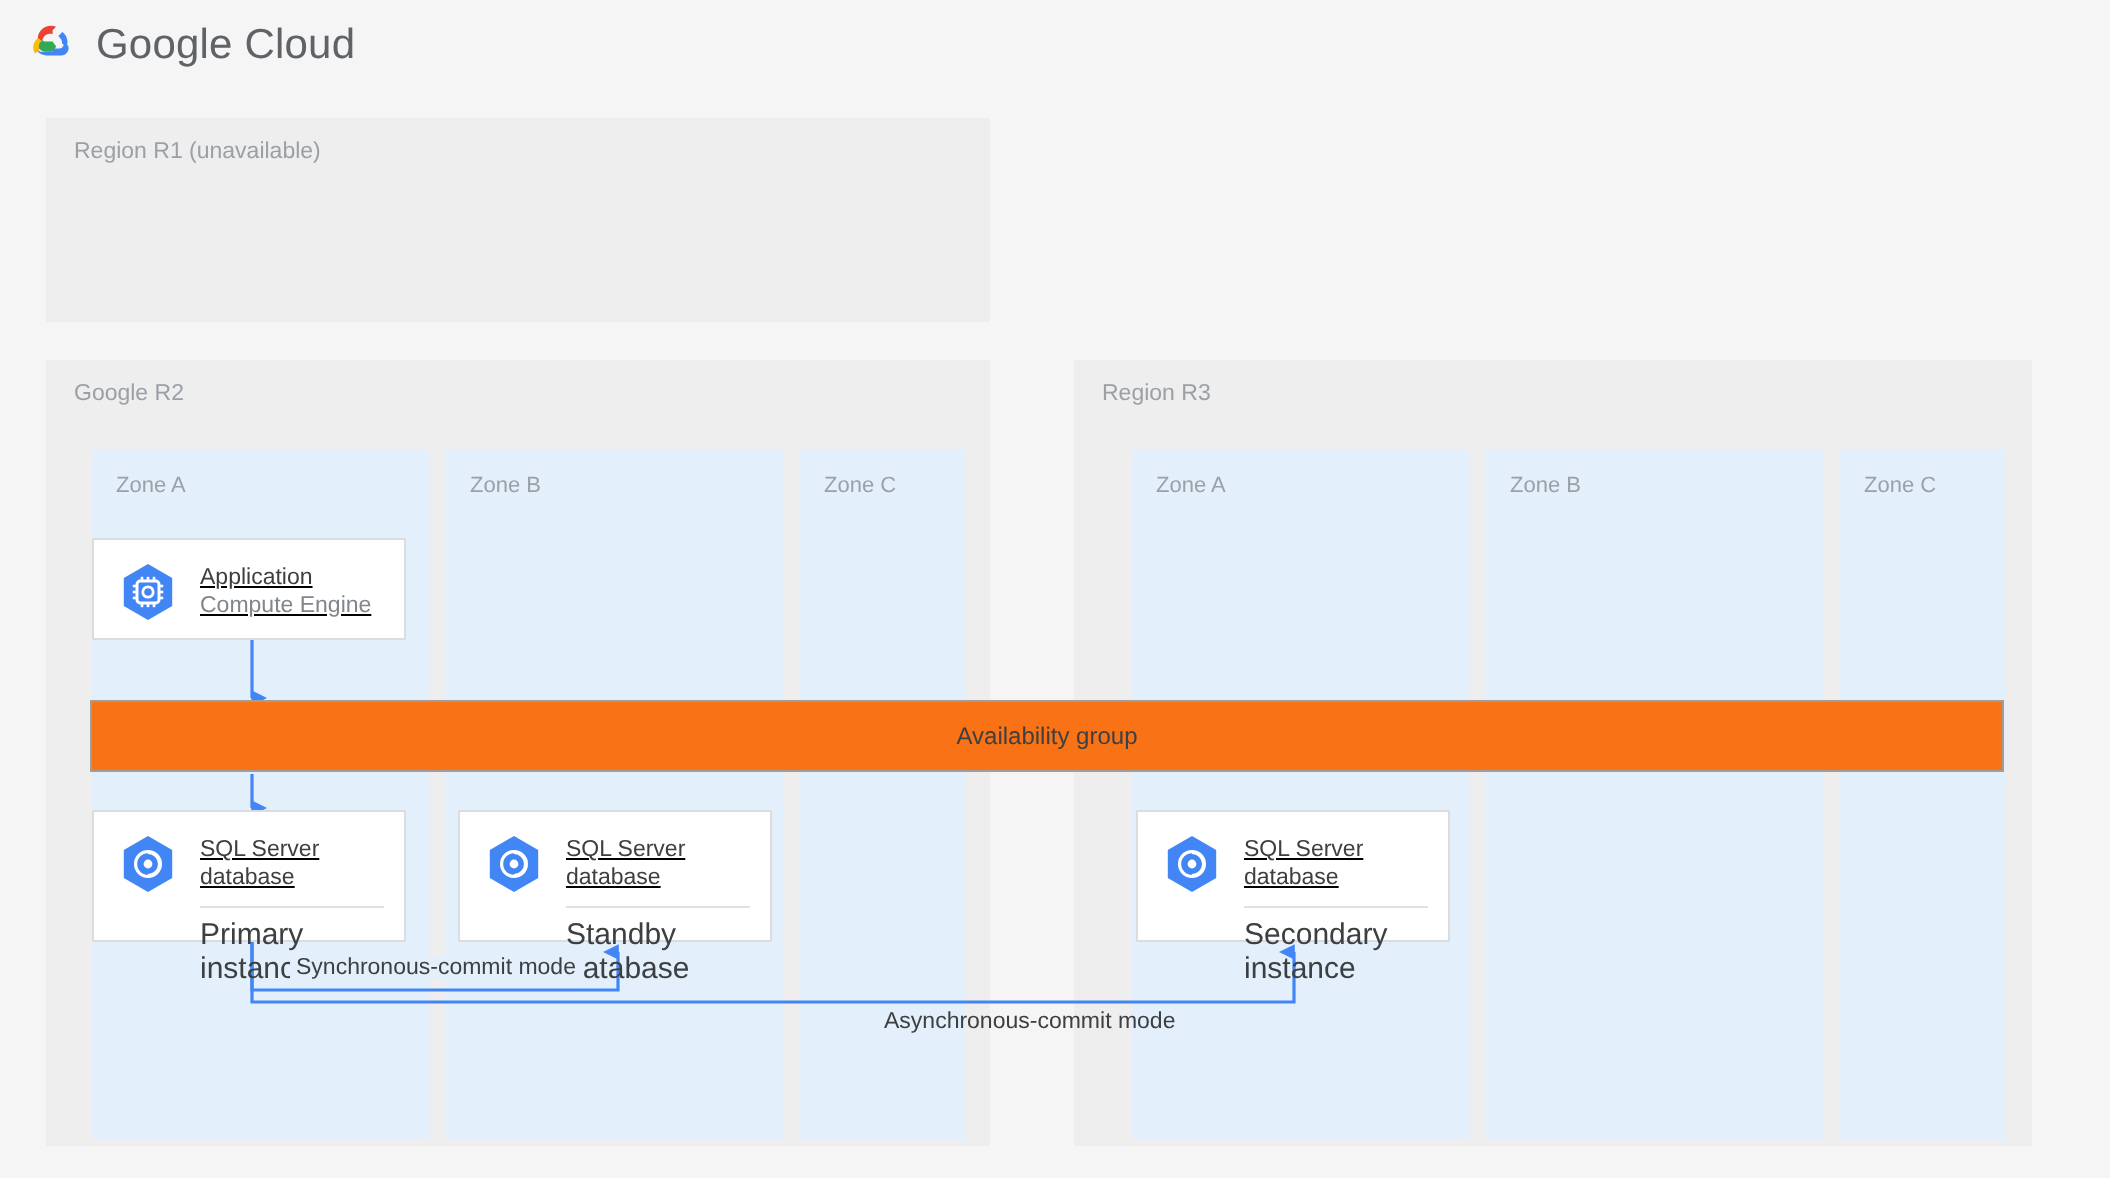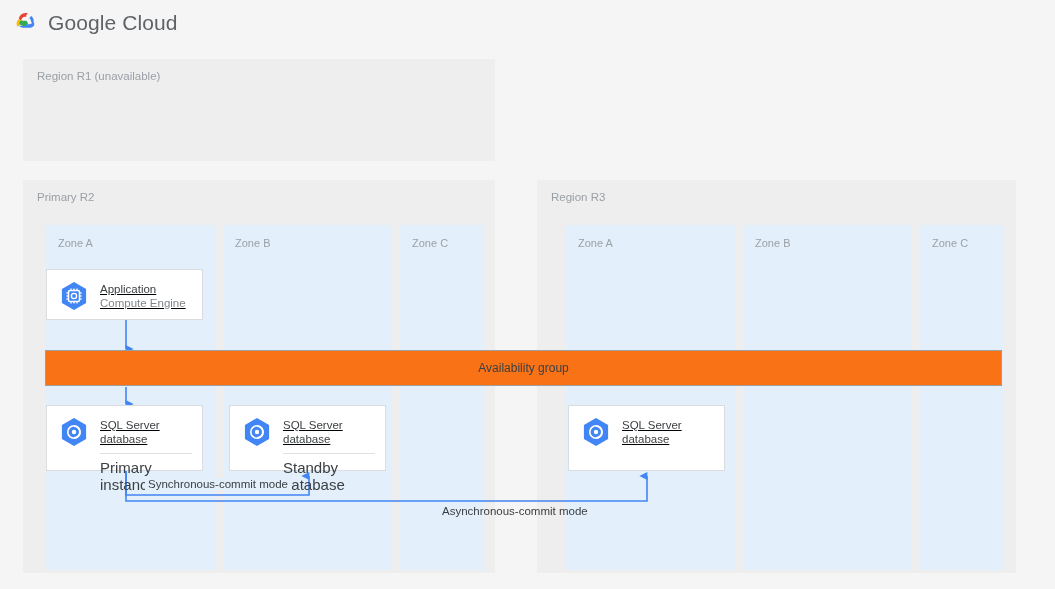--- a/index.html
+++ b/index.html
@@ -50,21 +50,21 @@
     </span>
     <span class="logo-text">Google Cloud</span>
   </div>
 </div>
 
 <div class="region" style="left:23px;top:59px;width:472px;height:102px;">
   <div class="region-label">Region R1 (unavailable)</div>
 </div>
 
 <div class="region" style="left:23px;top:180px;width:472px;height:393px;">
-  <div class="region-label">Primary R2</div>
+  <div class="region-label">Google R2</div>
 </div>
 <div class="zone" style="left:46px;top:225px;width:169px;height:345px;">
   <div class="zone-label">Zone A</div>
 </div>
 <div class="zone" style="left:223px;top:225px;width:169px;height:345px;">
   <div class="zone-label">Zone B</div>
 </div>
 <div class="zone" style="left:400px;top:225px;width:83px;height:345px;">
   <div class="zone-label">Zone C</div>
 </div>
@@ -176,16 +176,17 @@
         <circle cx="17" cy="17" r="6.2" fill="none" stroke="#ffffff" stroke-width="1.6"></circle>
         <path d="M17 11.2 A5.8 5.8 0 0 1 17 22.8" fill="none" stroke="#ffffff" stroke-width="1.6"></path>
         <circle cx="17" cy="17" r="2.2" fill="#ffffff"></circle>
       </svg>
     </span>
     <span>
       <div class="card-txt">SQL Server</div>
       <div class="card-txt">database</div>
     </span>
   </div>
+  <div class="card-foot">Secondary instance</div>
 </div>
 
 <div class="label-text" style="left:145px;top:478px;background:#e3f0fb;padding:0 3px;">Synchronous-commit mode</div>
 <div class="label-text" style="left:442px;top:505px;">Asynchronous-commit mode</div>
 
 </body></html>

